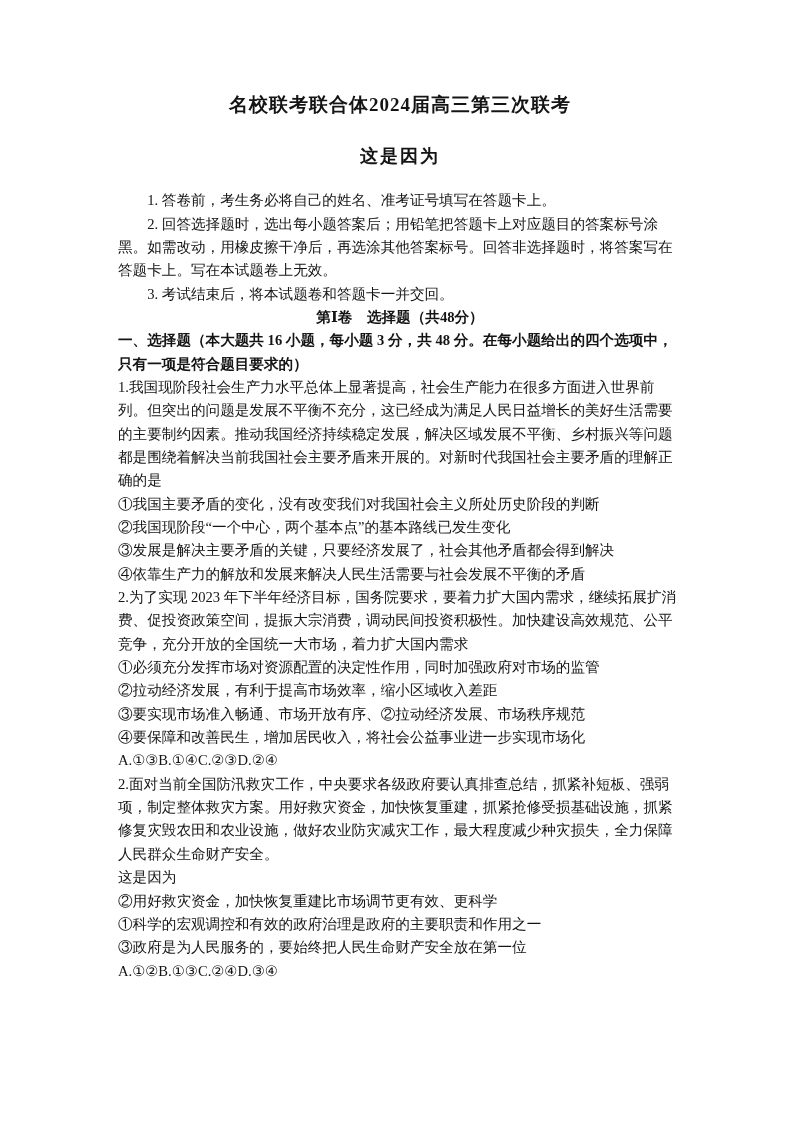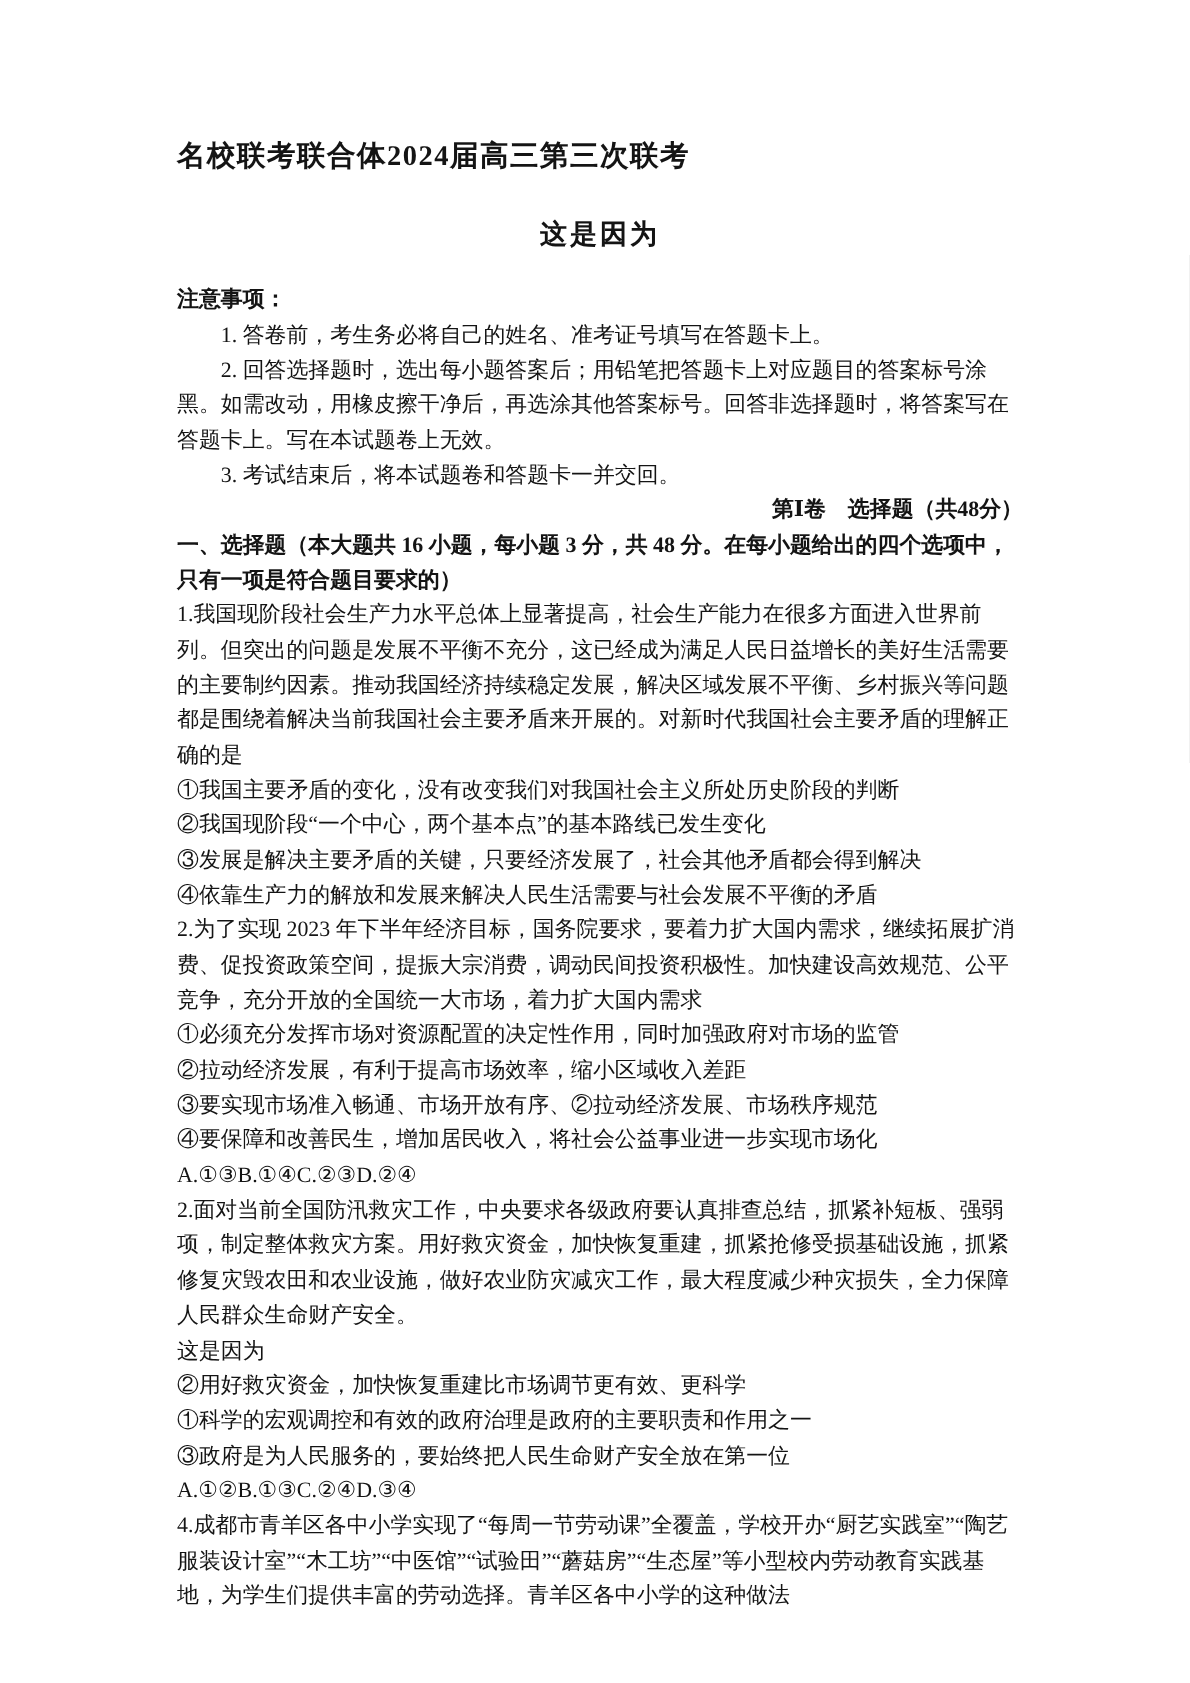--- a/index.html
+++ b/index.html
@@ -15,51 +15,51 @@
       box-sizing: border-box;
       background: #ffffff;
       padding: 90px 111px 30px 118px;
       font-family: "Liberation Serif", "DejaVu Serif", serif;
       color: #141414;
       font-size: 14.6px;
       line-height: 1.6;
     }
     p { margin: 0; }
     .title {
+      text-align: center;
       font-weight: bold;
       font-size: 19px;
       margin: 0 0 22px 0;
       letter-spacing: 1px;
     }
     .subject {
       text-align: center;
       font-weight: bold;
       font-size: 18px;
       margin: 0 0 18px 0;
       letter-spacing: 2px;
     }
     .notice-heading { font-weight: bold; }
     .indent { text-indent: 2em; }
     .volume {
-      text-align: right;
+      text-align: center;
       font-weight: bold;
     }
     .part-heading { font-weight: bold; }
     .stem { white-space: pre-line; }
     .question { margin: 0; }
   </style>
 </head>
 <body>
 
 <div class="page">
 
   <h1 class="title">名校联考联合体2024届高三第三次联考</h1>
   <h2 class="subject">这是因为</h2>
 
-  <p class="notice-heading">注意事项：</p>
   <p class="indent">1. 答卷前，考生务必将自己的姓名、准考证号填写在答题卡上。</p>
   <p class="indent">2. 回答选择题时，选出每小题答案后；用铅笔把答题卡上对应题目的答案标号涂黑。如需改动，用橡皮擦干净后，再选涂其他答案标号。回答非选择题时，将答案写在答题卡上。写在本试题卷上无效。</p>
   <p class="indent">3. 考试结束后，将本试题卷和答题卡一并交回。</p>
 
   <p class="volume">第Ⅰ卷　选择题（共48分）</p>
   <p class="part-heading">一、选择题（本大题共 16 小题，每小题 3 分，共 48 分。在每小题给出的四个选项中，只有一项是符合题目要求的）</p>
 
   <div class="question">
     <p class="stem">1.我国现阶段社会生产力水平总体上显著提高，社会生产能力在很多方面进入世界前列。但突出的问题是发展不平衡不充分，这已经成为满足人民日益增长的美好生活需要的主要制约因素。推动我国经济持续稳定发展，解决区域发展不平衡、乡村振兴等问题都是围绕着解决当前我国社会主要矛盾来开展的。对新时代我国社会主要矛盾的理解正确的是</p>
     <p>①我国主要矛盾的变化，没有改变我们对我国社会主义所处历史阶段的判断</p>
@@ -79,17 +79,14 @@
 
   <div class="question">
     <p class="stem">2.面对当前全国防汛救灾工作，中央要求各级政府要认真排查总结，抓紧补短板、强弱项，制定整体救灾方案。用好救灾资金，加快恢复重建，抓紧抢修受损基础设施，抓紧修复灾毁农田和农业设施，做好农业防灾减灾工作，最大程度减少种灾损失，全力保障人民群众生命财产安全。
 这是因为</p>
     <p>②用好救灾资金，加快恢复重建比市场调节更有效、更科学</p>
     <p>①科学的宏观调控和有效的政府治理是政府的主要职责和作用之一</p>
     <p>③政府是为人民服务的，要始终把人民生命财产安全放在第一位</p>
     <p>A.①②B.①③C.②④D.③④</p>
   </div>
 
-  <div class="question">
-    <p class="stem">4.成都市青羊区各中小学实现了“每周一节劳动课”全覆盖，学校开办“厨艺实践室”“陶艺服装设计室”“木工坊”“中医馆”“试验田”“蘑菇房”“生态屋”等小型校内劳动教育实践基地，为学生们提供丰富的劳动选择。青羊区各中小学的这种做法</p>
-  </div>
 
 </div>
 
 </body></html>

